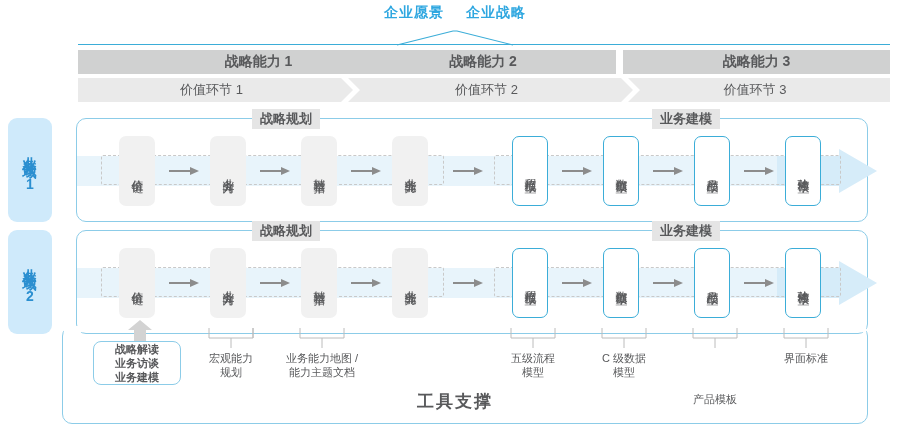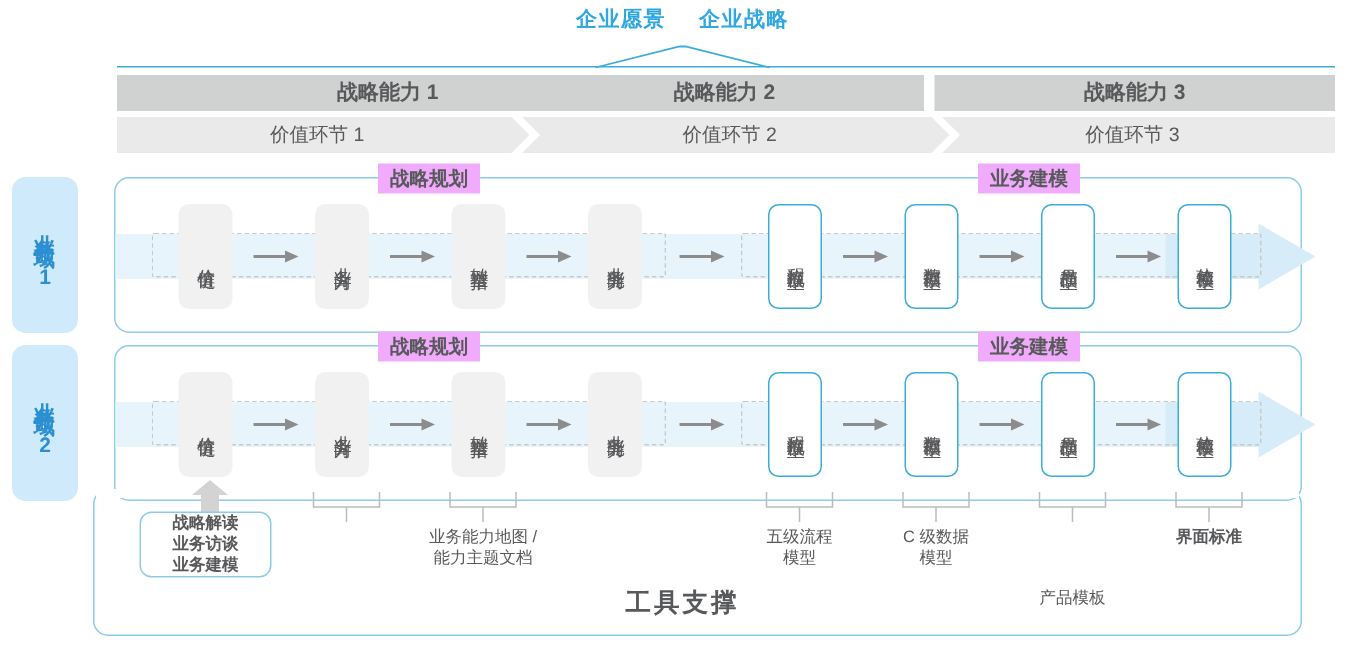--- a/index.html
+++ b/index.html
@@ -85,21 +85,21 @@
     border-top:22px solid transparent;border-bottom:22px solid transparent;
     border-left:38px solid #d6ecf9;
   }
   .band .bar2{position:absolute;left:700px;top:7px;height:30px;width:70px;background:#d6ecf9;}
 
   
   .grp-head{
     position:absolute;top:-10px;height:20px;
     display:flex;align-items:center;
     font-size:13px;font-weight:bold;color:#58595b;
-    background:#f0abfc;padding:0 8px;
+    background:#e5e5e5;padding:0 8px;
   }
   .grp-head.g1{left:175px;}
   .grp-head.g2{left:575px;}
 
   
   .dashed{
     position:absolute;top:36px;height:30px;
     border:1px dashed #c9c9c9;border-radius:2px;
     box-sizing:border-box;
   }
@@ -362,34 +362,38 @@
   <svg class="callout-arrow" viewBox="0 0 26 22">
     <path d="M13,0 L25,10 L19,10 L19,22 L7,22 L7,10 L1,10 Z" fill="#d3d3d3"></path>
   </svg>
 
   <div class="callout">
     <span>战略解读</span>
     <span>业务访谈</span>
     <span>业务建模</span>
   </div>
 
+  <div class="blabel" style="left:186px;top:351px;width:90px;">
+    <div>宏观能力</div>
+    <div>规划</div>
+  </div>
   <div class="blabel" style="left:262px;top:351px;width:120px;">
     <div>业务能力地图 /</div>
     <div>能力主题文档</div>
   </div>
   <div class="blabel" style="left:488px;top:351px;width:90px;">
     <div>五级流程</div>
     <div>模型</div>
   </div>
   <div class="blabel" style="left:579px;top:351px;width:90px;">
     <div>C 级数据</div>
     <div>模型</div>
   </div>
   <div class="blabel" style="left:670px;top:351px;width:90px;margin-top:41px;">
     <div>产品模板</div>
   </div>
-  <div class="blabel" style="left:761px;top:351px;width:90px;font-weight:bold;">
+  <div class="blabel" style="left:761px;top:351px;width:90px;">
     <div>界面标准</div>
   </div>
 
   <div class="tool-title">工具支撑</div>
 
 </div>
 
 </body></html>

